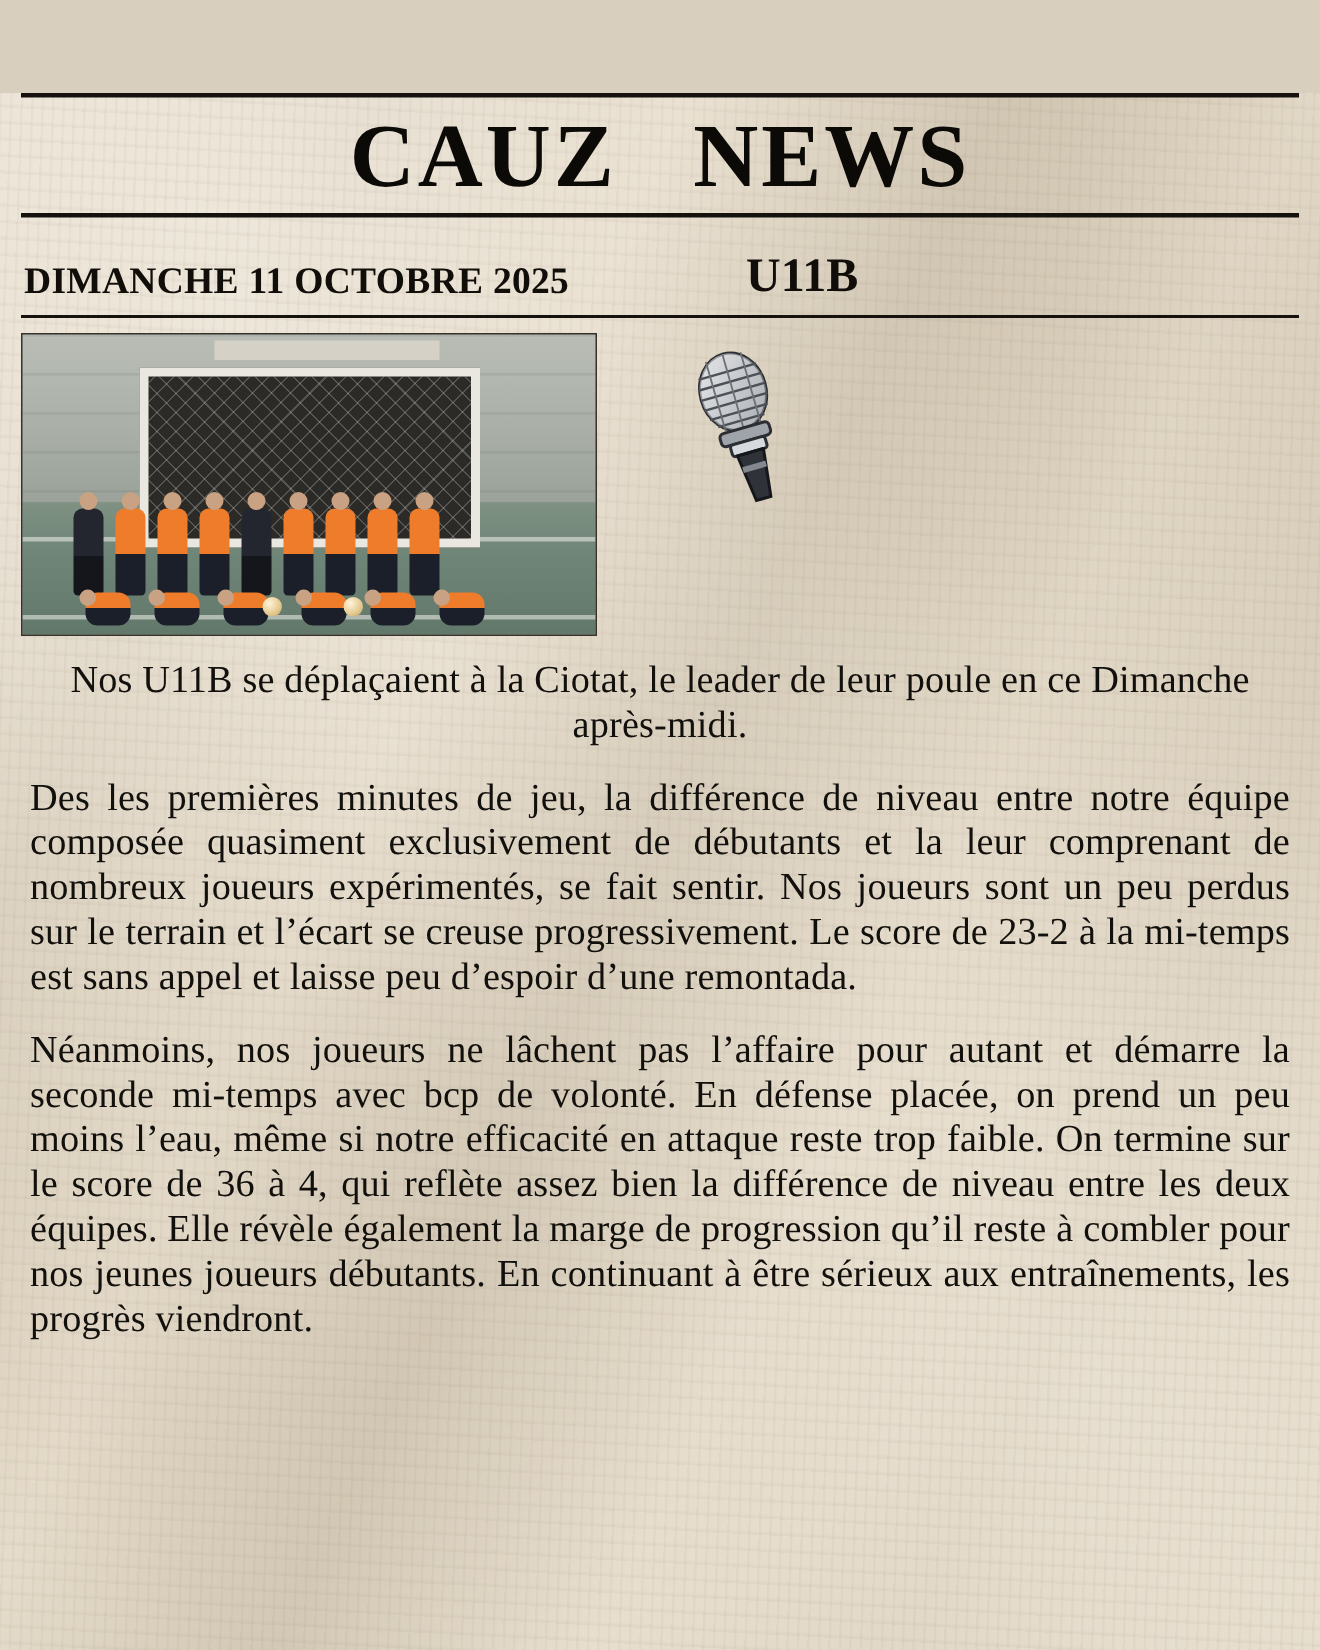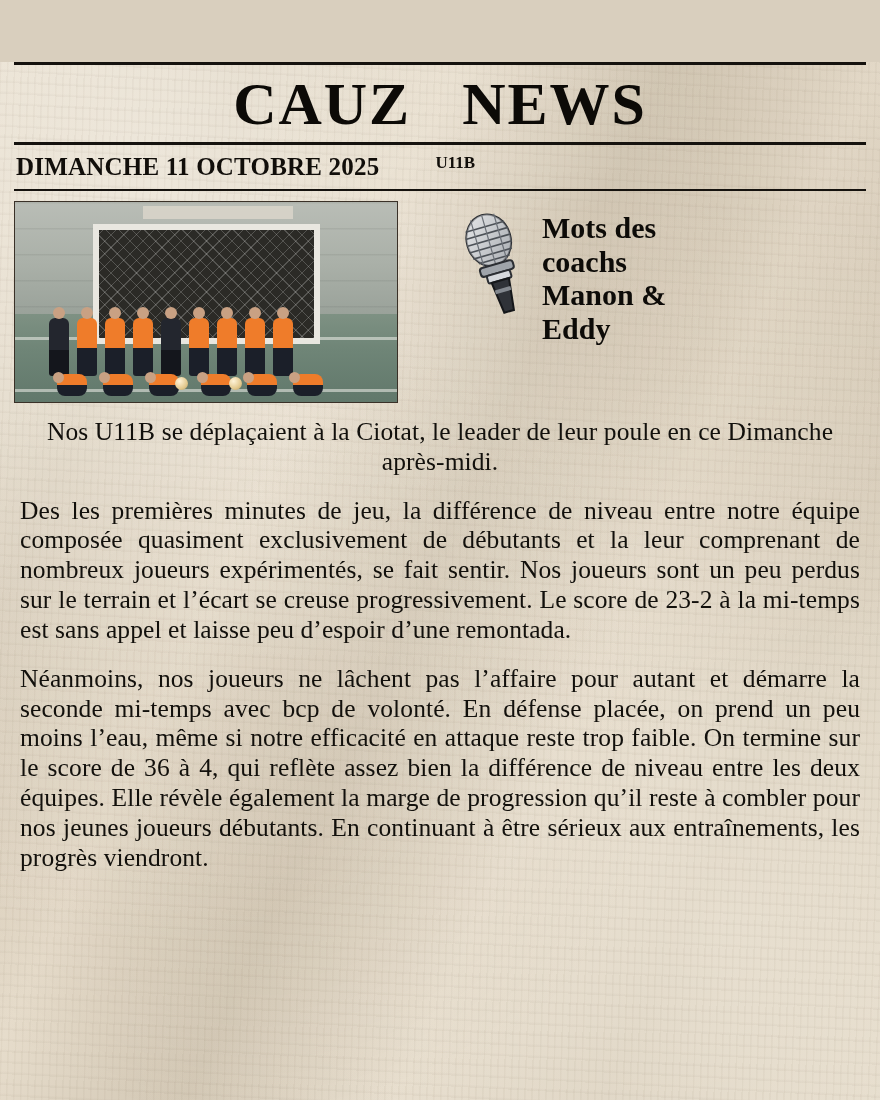--- a/index.html
+++ b/index.html
@@ -59,37 +59,37 @@
     font-size: 60px;
     letter-spacing: 2px;
     line-height: 1.05;
     color: #0c0a07;
     margin: 0;
     white-space: pre;
   }
   .dateline {
     position: relative;
     display: flex;
-    align-items: flex-start;
-    padding: 8px 2px 8px 2px;
+    align-items: flex-end;
+    padding: 20px 2px 8px 2px;
   }
   .dateline-date {
     font-family: "Liberation Serif", serif;
     font-weight: bold;
     font-size: 25px;
     letter-spacing: 0.2px;
     color: #110e0a;
     white-space: nowrap;
   }
   .dateline-cat {
     font-family: "Liberation Serif", serif;
     font-weight: bold;
-    font-size: 17px;
+    font-size: 32px;
     color: #110e0a;
-    margin-left: 56px;
+    margin-left: 118px;
   }
   .content {
     position: relative;
     padding-top: 10px;
   }
   .top-row {
     display: flex;
     align-items: flex-start;
   }
   .photo {
@@ -315,24 +315,20 @@
               <rect x="31" y="80" width="16" height="4" fill="#83888f"></rect>
             </g>
             <defs>
               <linearGradient id="g1" x1="0" y1="0" x2="1" y2="1">
                 <stop offset="0%" stop-color="#ffffff"></stop>
                 <stop offset="100%" stop-color="#8d9298"></stop>
               </linearGradient>
             </defs>
           </svg>
         </div>
-        <div class="coach-title">Mots des
-coachs
-Manon &amp;
-Eddy</div>
       </div>
 
     </div>
 
     <div class="article">
       <p class="lead">Nos U11B se déplaçaient à la Ciotat, le leader de leur poule en ce Dimanche après-midi.</p>
       <p>Des les premières minutes de jeu, la différence de niveau entre notre équipe composée quasiment exclusivement de débutants et la leur comprenant de nombreux joueurs expérimentés, se fait sentir. Nos joueurs sont un peu perdus sur le terrain et l’écart se creuse progressivement. Le score de 23-2 à la mi-temps est sans appel et laisse peu d’espoir d’une remontada.</p>
       <p>Néanmoins, nos joueurs ne lâchent pas l’affaire pour autant et démarre la seconde mi-temps avec bcp de volonté. En défense placée, on prend un peu moins l’eau, même si notre efficacité en attaque reste trop faible. On termine sur le score de 36 à 4, qui reflète assez bien la différence de niveau entre les deux équipes. Elle révèle également la marge de progression qu’il reste à combler pour nos jeunes joueurs débutants. En continuant à être sérieux aux entraînements, les progrès viendront.</p>
     </div>
 

